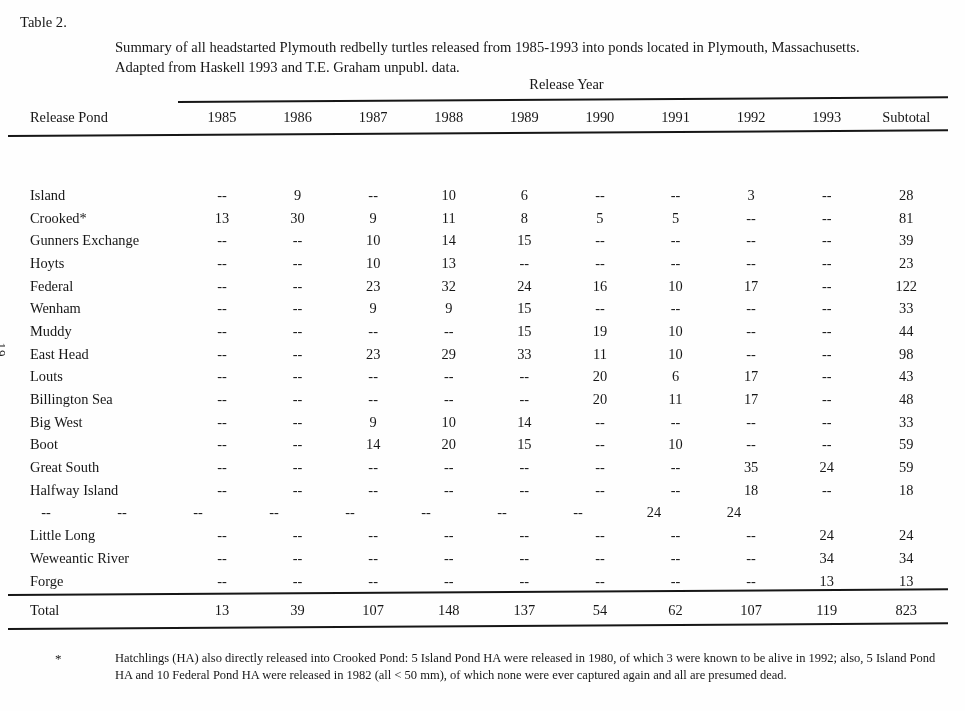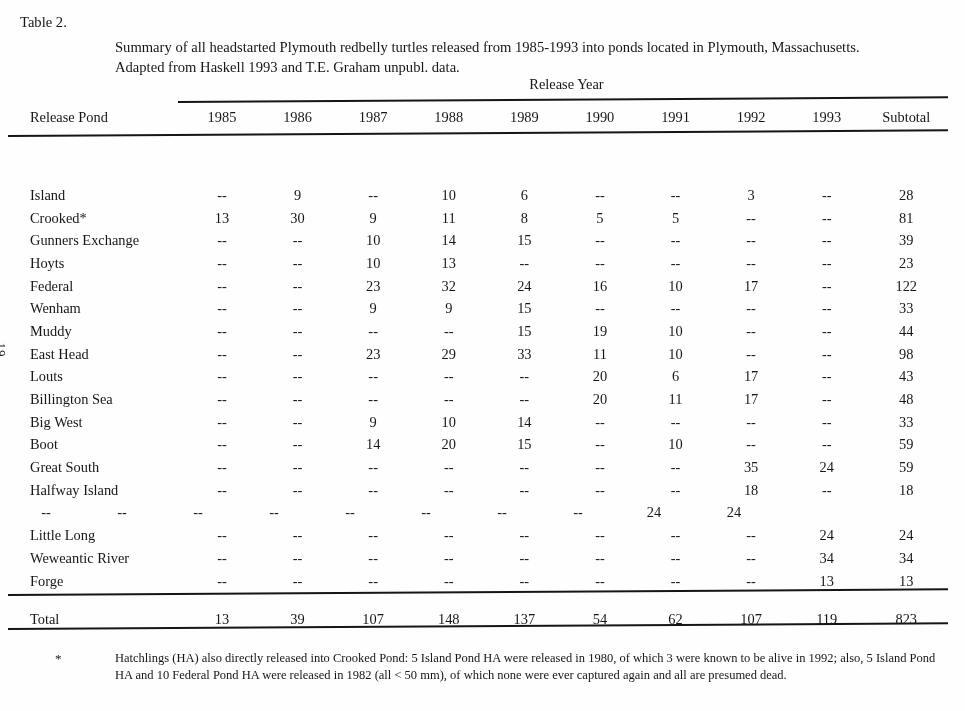--- a/index.html
+++ b/index.html
@@ -25,21 +25,21 @@
   .tablewrap{position:absolute;top:72px;left:8px;width:940px;height:562px;}
   .rule{position:absolute;height:2px;background:#161616;transform:rotate(-0.35deg);transform-origin:left center;}
   .rule-years{top:29px;left:170px;width:770px;}
   .rule-top{top:63px;left:0;width:940px;}
   .rule-pretotal{top:522px;left:0;width:940px;}
   .rule-bottom{top:556px;left:0;width:940px;}
   .group-header{position:absolute;top:4px;left:177px;width:763px;text-align:center;font-size:14.4px;}
   .thead{position:absolute;top:33px;left:0;width:940px;height:24px;display:flex;align-items:center;}
   .tbody{position:absolute;top:84px;left:0;width:940px;margin-top:28px;}
   .trow{display:flex;height:22.7px;align-items:center;}
-  .total{position:absolute;top:530px;left:0;width:940px;height:26px;display:flex;align-items:flex-end;}
+  .total{position:absolute;top:530px;left:0;width:940px;height:26px;display:flex;align-items:flex-start;}
   .cell{font-size:14.4px;}
   .cell.pond{width:177px;padding-left:22px;box-sizing:border-box;white-space:nowrap;}
   .cell.num{width:76px;text-align:center;}
   .cell.sub{width:84px;text-align:center;}
   
   .footnote{position:absolute;top:650px;left:0;width:965px;}
   .fn-marker{position:absolute;left:55px;top:1px;font-size:13px;}
   .fn-text{position:absolute;left:115px;top:0;width:828px;font-size:12.5px;line-height:16.5px;}
 </style>
 </head>

